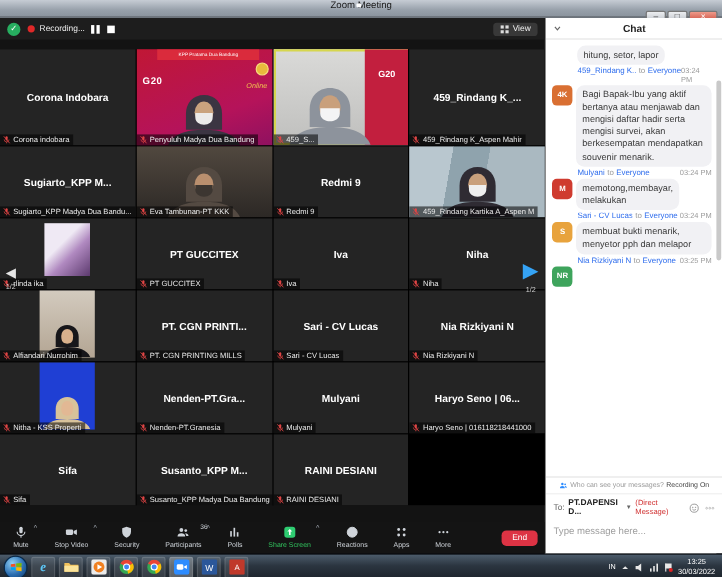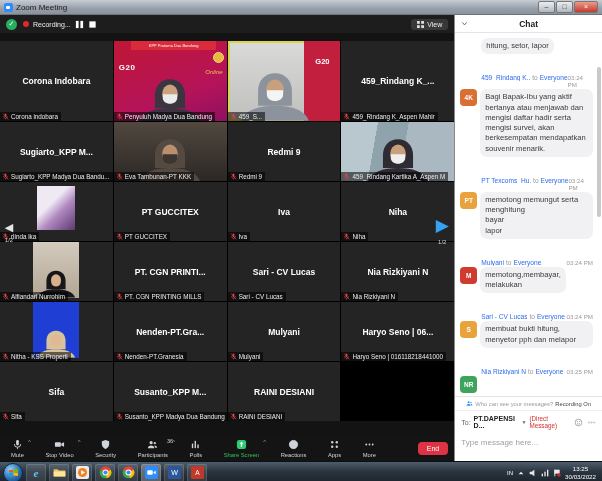--- a/index.html
+++ b/index.html
@@ -1,18 +1,18 @@
 <!DOCTYPE html>
 <html><head>
 <meta charset="utf-8">
 <style>
   html,body{margin:0;padding:0;background:#555;}
   .screen{width:602px;height:481px;position:relative;background:#000;font-family:"Liberation Sans",sans-serif;overflow:hidden;}
   
-  .titlebar{height:14px;background:linear-gradient(#c6ccd4,#97a0aa 60%,#8a939d);display:flex;align-items:center;padding:0 4px;font-size:8px;color:#1a1a1a;border-bottom:1px solid #6d747c;}
+  .titlebar{height:14px;background:linear-gradient(#c6ccd4,#97a0aa 60%,#8a939d);display:flex;align-items:center;padding:0 4px;font-size:8px;color:#1a1a1a;border-bottom:1px solid #6d747c;flex-direction:column;}
   .appico{width:9px;height:9px;border-radius:2px;background:#2d8cff;margin-right:3px;position:relative;}
   .appico::after{content:"";position:absolute;left:2px;top:3px;width:4px;height:3px;background:#fff;border-radius:1px;}
   .win-controls{margin-left:auto;display:flex;gap:1px;}
   .win-btn{width:15px;height:10px;font-size:7px;line-height:9px;text-align:center;background:linear-gradient(#eceef0,#b2b8c0);border:1px solid #777;border-radius:2px;color:#333;cursor:default;}
   .win-btn.close{background:linear-gradient(#ee9a8a,#c23a2c);color:#fff;width:22px;}
   
   .main{display:flex;height:446px;}
   .meeting{width:455px;display:flex;flex-direction:column;background:#131313;position:relative;}
   .topbar{height:18px;background:#1d1d1d;display:flex;align-items:center;padding:0 6px;gap:6px;flex:none;}
   .shield{width:11px;height:11px;border-radius:50%;background:#27ae60;color:#fff;font-size:7px;display:flex;align-items:center;justify-content:center;}
@@ -62,21 +62,21 @@
   .tb-item.green .tb-lb{color:#31c45e;}
   .tb-caret{position:absolute;right:-2px;top:0;font-size:6px;color:#9aa0a8;}
   .tb-badge{position:absolute;right:0px;top:-1px;font-size:5.5px;color:#cfd4da;}
   .end-btn{margin-left:auto;background:#dd3344;color:#fff;border:none;border-radius:4px;font-size:7px;padding:3px 9px;font-family:inherit;}
   
   .chat{width:147px;background:#fff;display:flex;flex-direction:column;border-left:1px solid #8a8a8a;}
   .chat-header{height:17px;border-bottom:1px solid #e4e4e4;display:flex;align-items:center;justify-content:center;font-size:8.5px;font-weight:bold;color:#222;position:relative;flex:none;}
   .chat-caret{position:absolute;left:6px;display:flex;}
   .chat-caret svg{width:7px;height:7px;stroke:#666;fill:none;}
   .msgs{flex:1;padding:5px 9px 0 5px;overflow:hidden;position:relative;}
-  .msg{margin-bottom:20px;}
+  .msg{margin-bottom:2px;}
   .msg-head{display:flex;align-items:baseline;font-size:6.6px;margin-left:21px;margin-bottom:1px;}
   .sender{color:#2d6ced;max-width:58px;white-space:nowrap;overflow:hidden;}
   .toword{color:#999;margin:0 2px;}
   .rcpt{color:#2d6ced;}
   .time{margin-left:auto;color:#9a9a9a;font-size:6.2px;}
   .msg-body{display:flex;gap:3px;align-items:flex-start;}
   .avatar{width:17px;height:17px;border-radius:4px;color:#fff;font-size:6.5px;font-weight:bold;display:flex;align-items:center;justify-content:center;flex:none;}
   .bubble{background:#f1f1f4;border-radius:7px;padding:3px 5px;font-size:7.6px;color:#3a3a3a;line-height:1.35;white-space:pre-line;max-width:104px;}
   .partial .bubble{margin-left:21px;}
   .scrollbar{position:absolute;right:1px;top:34px;width:4px;height:150px;background:#c9c9c9;border-radius:2px;}
@@ -611,55 +611,41 @@
               <span class="rcpt">Everyone</span>
               <span class="time">03:24 PM</span>
             </div>
             <div class="msg-body">
               <span class="avatar" style="background:#d96f32">4K</span>
               <div class="bubble">Bagi Bapak-Ibu yang aktif bertanya atau menjawab dan mengisi daftar hadir serta mengisi survei, akan berkesempatan mendapatkan souvenir menarik.</div>
             </div>
           </div>
           <div class="msg">
             <div class="msg-head">
-              <span class="sender">PT Texcoms_Hu...</span>
-              <span class="toword">to</span>
-              <span class="rcpt">Everyone</span>
-              <span class="time">03:24 PM</span>
-            </div>
-            <div class="msg-body">
-              <span class="avatar" style="background:#e8a33d">PT</span>
-              <div class="bubble">memotong memungut serta menghitung
-bayar
-lapor</div>
-            </div>
-          </div>
-          <div class="msg">
-            <div class="msg-head">
               <span class="sender">Mulyani</span>
               <span class="toword">to</span>
               <span class="rcpt">Everyone</span>
               <span class="time">03:24 PM</span>
             </div>
             <div class="msg-body">
               <span class="avatar" style="background:#cf3b2f">M</span>
               <div class="bubble">memotong,membayar,
 melakukan</div>
             </div>
           </div>
           <div class="msg">
             <div class="msg-head">
               <span class="sender">Sari - CV Lucas</span>
               <span class="toword">to</span>
               <span class="rcpt">Everyone</span>
               <span class="time">03:24 PM</span>
             </div>
             <div class="msg-body">
               <span class="avatar" style="background:#e8a33d">S</span>
-              <div class="bubble">membuat bukti hitung, menyetor pph dan melapor</div>
+              <div class="bubble">membuat bukti menarik, menyetor pph dan melapor</div>
             </div>
           </div>
           <div class="msg">
             <div class="msg-head">
               <span class="sender">Nia Rizkiyani N</span>
               <span class="toword">to</span>
               <span class="rcpt">Everyone</span>
               <span class="time">03:25 PM</span>
             </div>
             <div class="msg-body">

